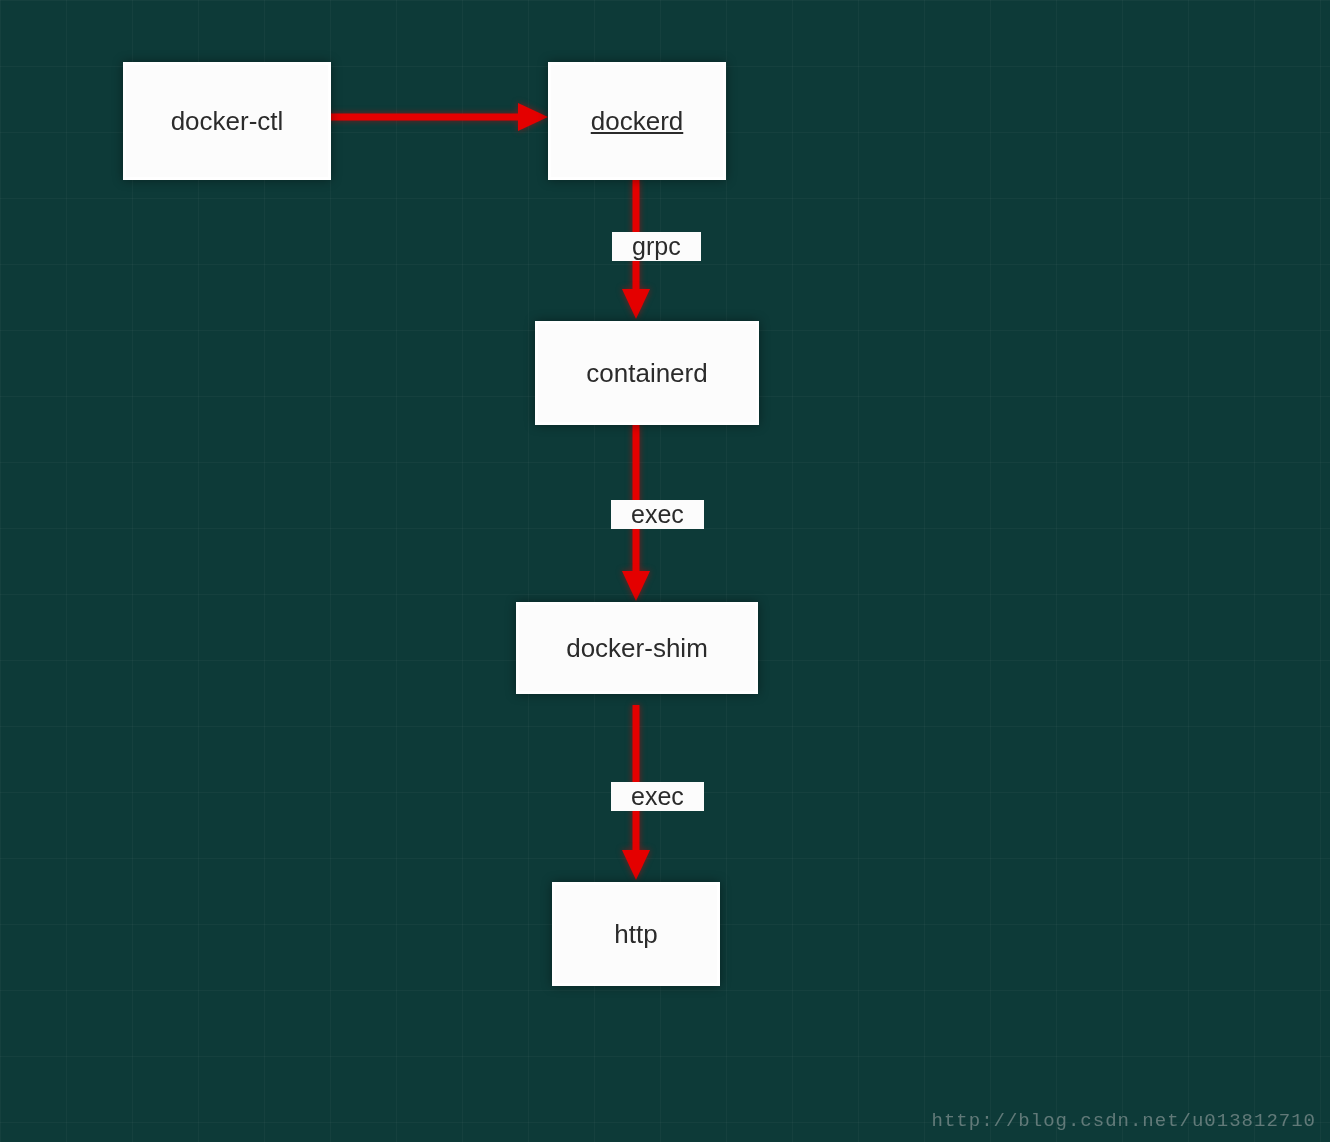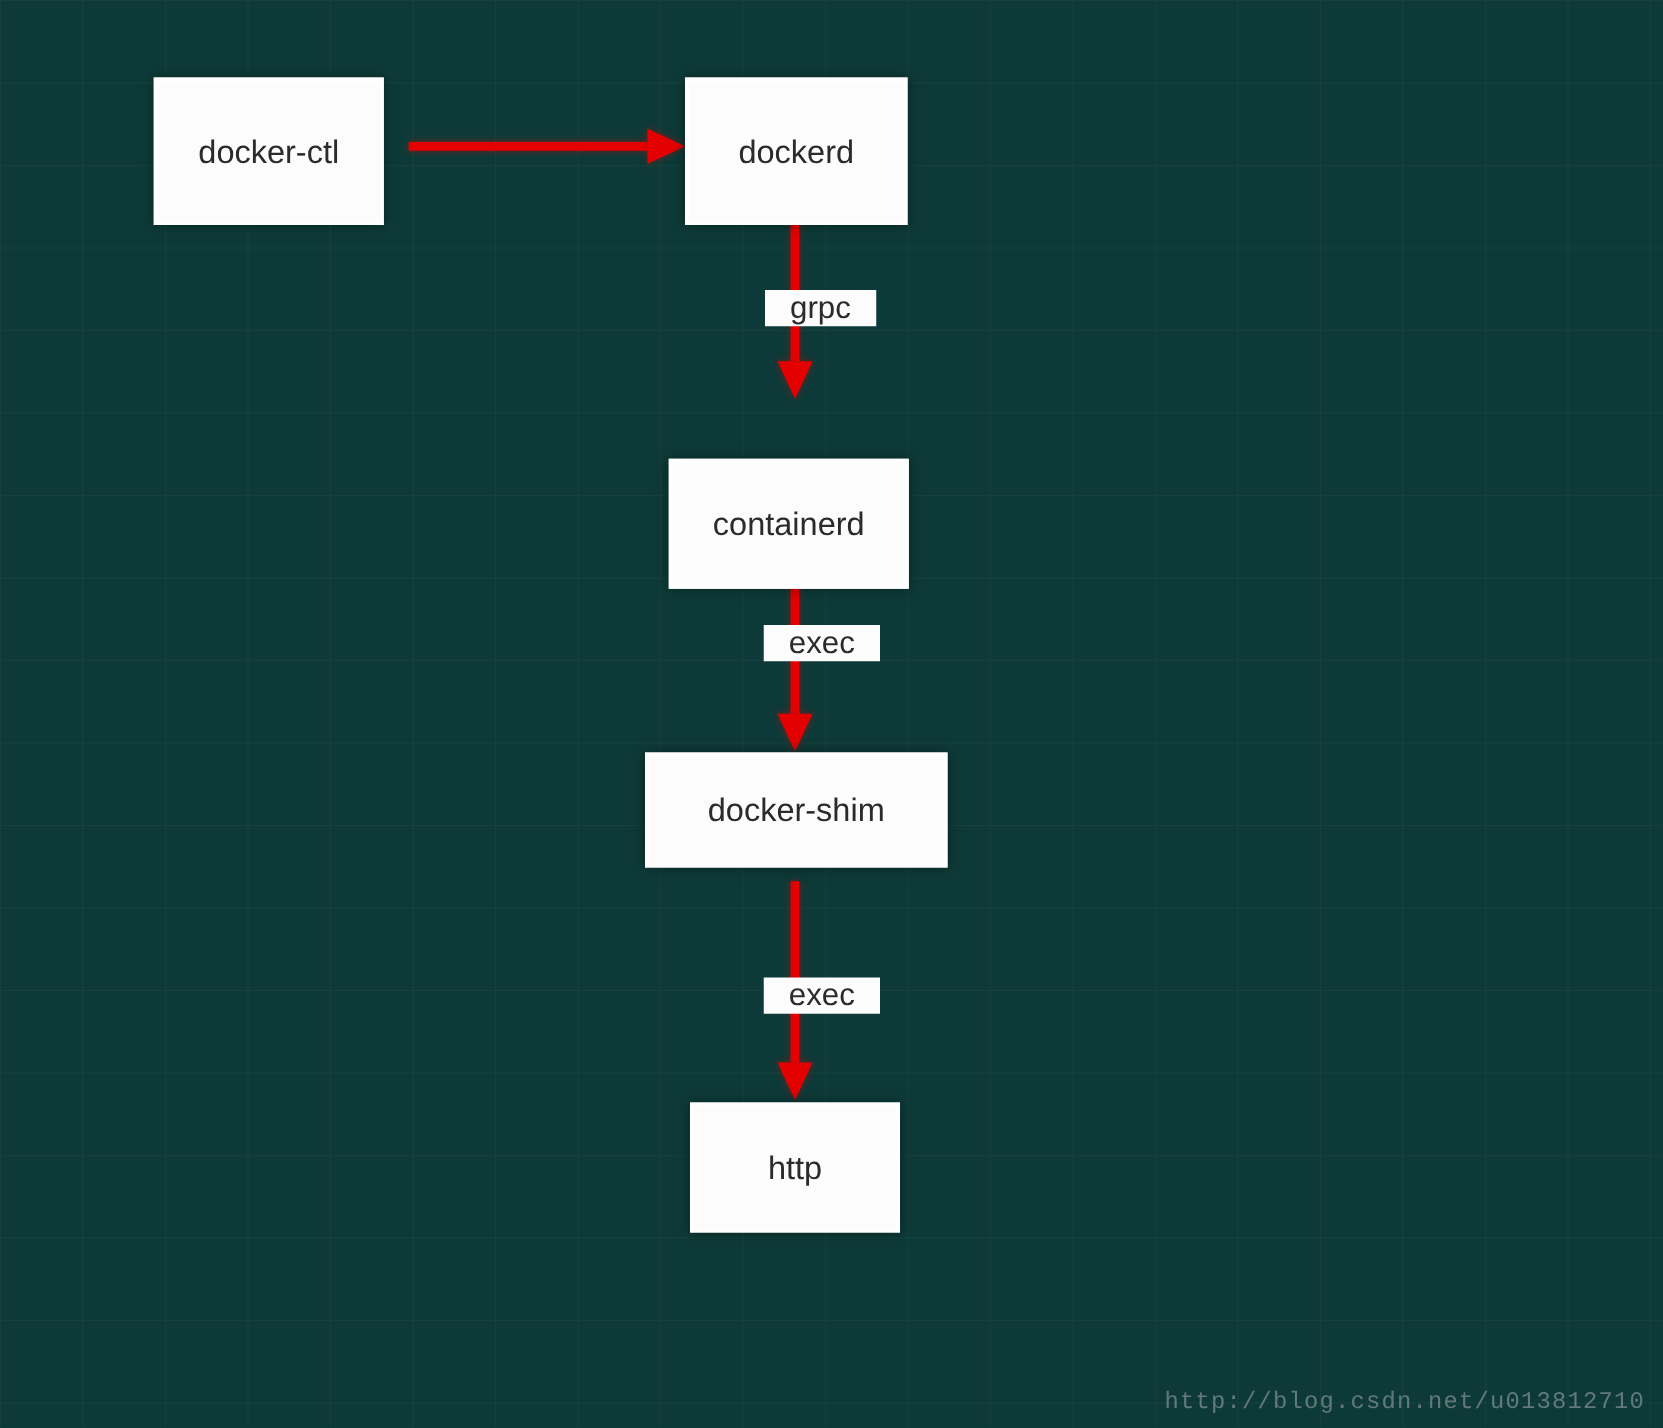--- a/index.html
+++ b/index.html
@@ -72,29 +72,29 @@
   <line x1="636" y1="179" x2="636" y2="289"></line>
   <polygon points="622,289 636,319 650,289"></polygon>
 
   <line x1="636" y1="424" x2="636" y2="571"></line>
   <polygon points="622,571 636,601 650,571"></polygon>
 
   <line x1="636" y1="705" x2="636" y2="850"></line>
   <polygon points="622,850 636,880 650,850"></polygon>
 </svg>
 
-<div class="node" style="left:123px; top:62px; width:184px; height:118px;">
+<div class="node" style="left:123px; top:62px; width:208px; height:118px;">
   <span>docker-ctl</span>
 </div>
 
-<div class="node" style="left:548px; top:62px; width:178px; height:118px;">
+<div class="node" style="left:548px; top:62px; width:178px; height:118px;text-decoration:underline;">
   <span>dockerd</span>
 </div>
 
-<div class="node" style="left:535px; top:321px; width:192px; height:104px;margin-top:46px;">
+<div class="node" style="left:535px; top:321px; width:224px; height:104px;">
   <span>containerd</span>
 </div>
 
 <div class="node" style="left:516px; top:602px; width:242px; height:92px;">
   <span>docker-shim</span>
 </div>
 
 <div class="node" style="left:552px; top:882px; width:168px; height:104px;">
   <span>http</span>
 </div>

